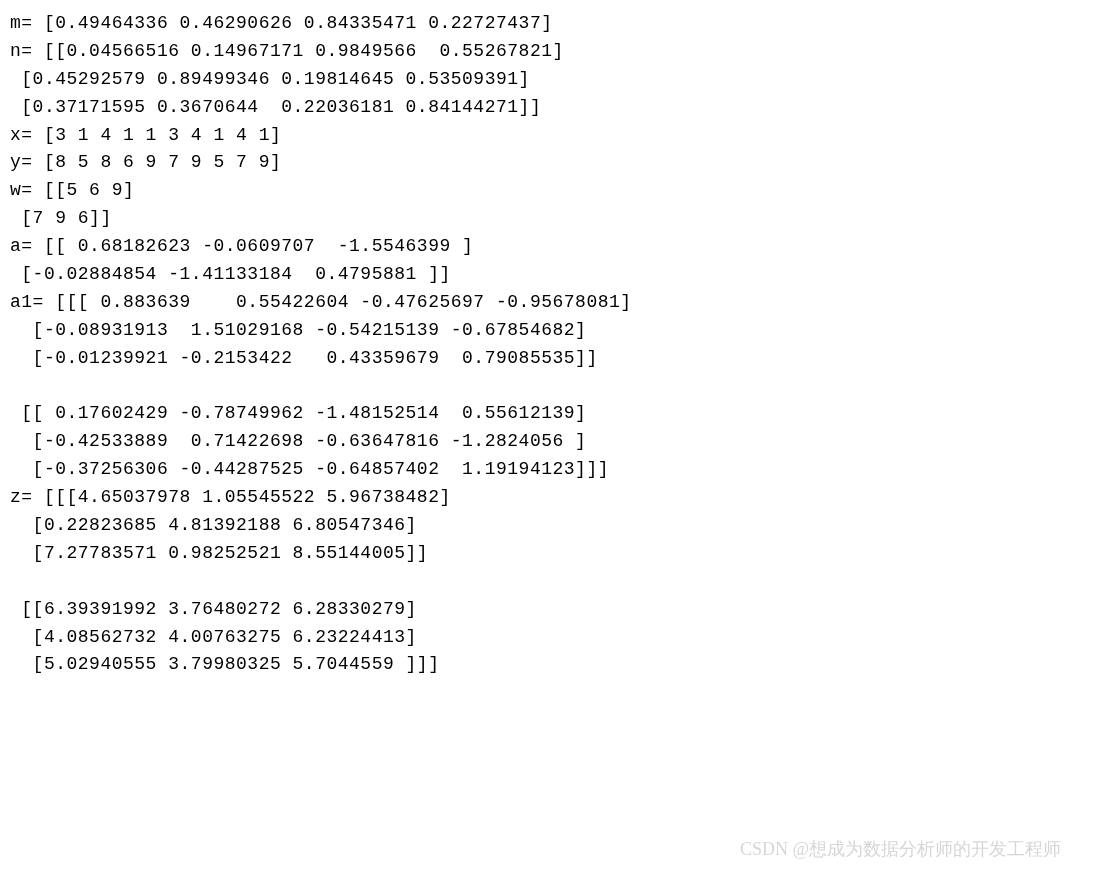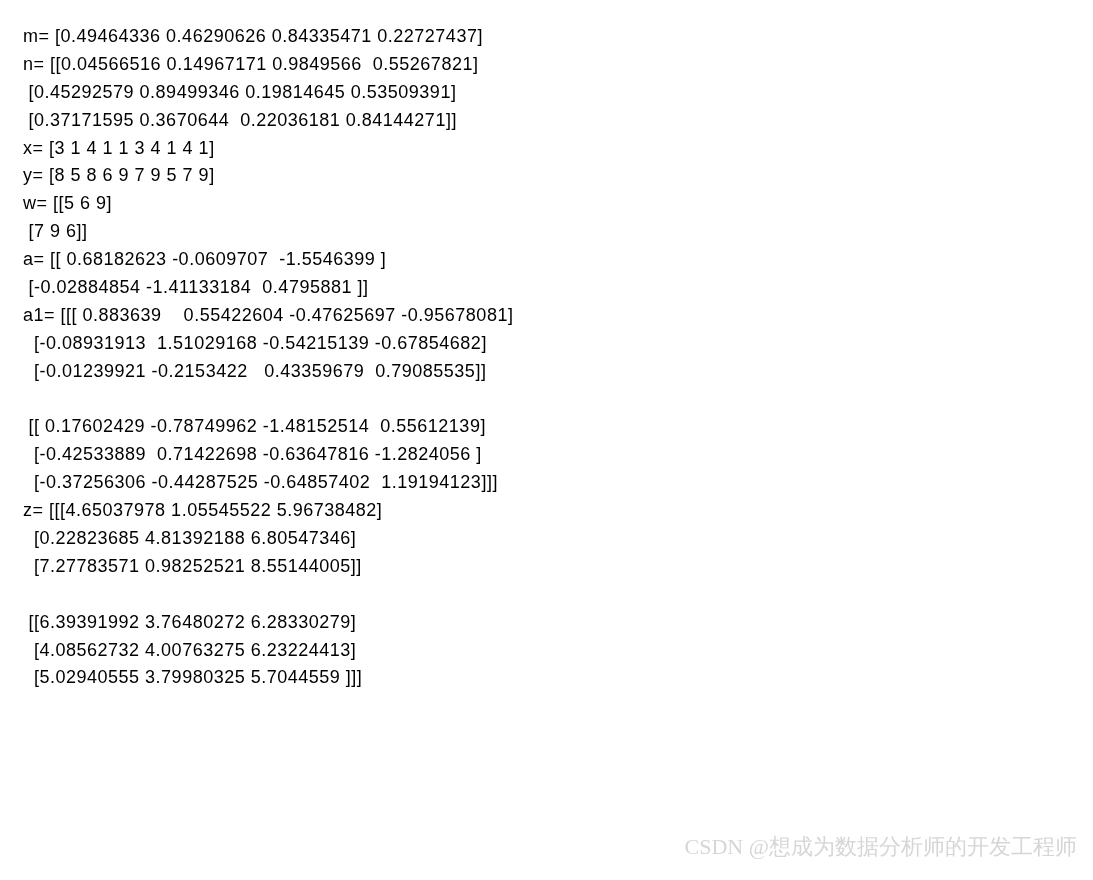--- a/index.html
+++ b/index.html
@@ -10,31 +10,31 @@
     font-size: 18px;
     line-height: 1.55;
     color: #000000;
     width: 1093px;
     height: 880px;
     box-sizing: border-box;
     position: relative;
     overflow: hidden;
   }
   pre {
-    margin: 17px;
-    font-family: Liberation Sans, sans-serif;
+    margin: 4px;
+    font-family: Liberation Mono, monospace;
     white-space: pre;
     letter-spacing: 0.5px;
   }
   .watermark {
     position: absolute;
     bottom: 16px;
-    right: 16px;
+    right: 32px;
     color: #d6d6d6;
-    font-size: 22px;
+    font-size: 18px;
     font-family: "SimSun", "NSimSun", serif;
     user-select: none;
   }
 </style>
 </head>
 <body>
 
 <pre id="code-output">m= [0.49464336 0.46290626 0.84335471 0.22727437]
 n= [[0.04566516 0.14967171 0.9849566  0.55267821]
  [0.45292579 0.89499346 0.19814645 0.53509391]

